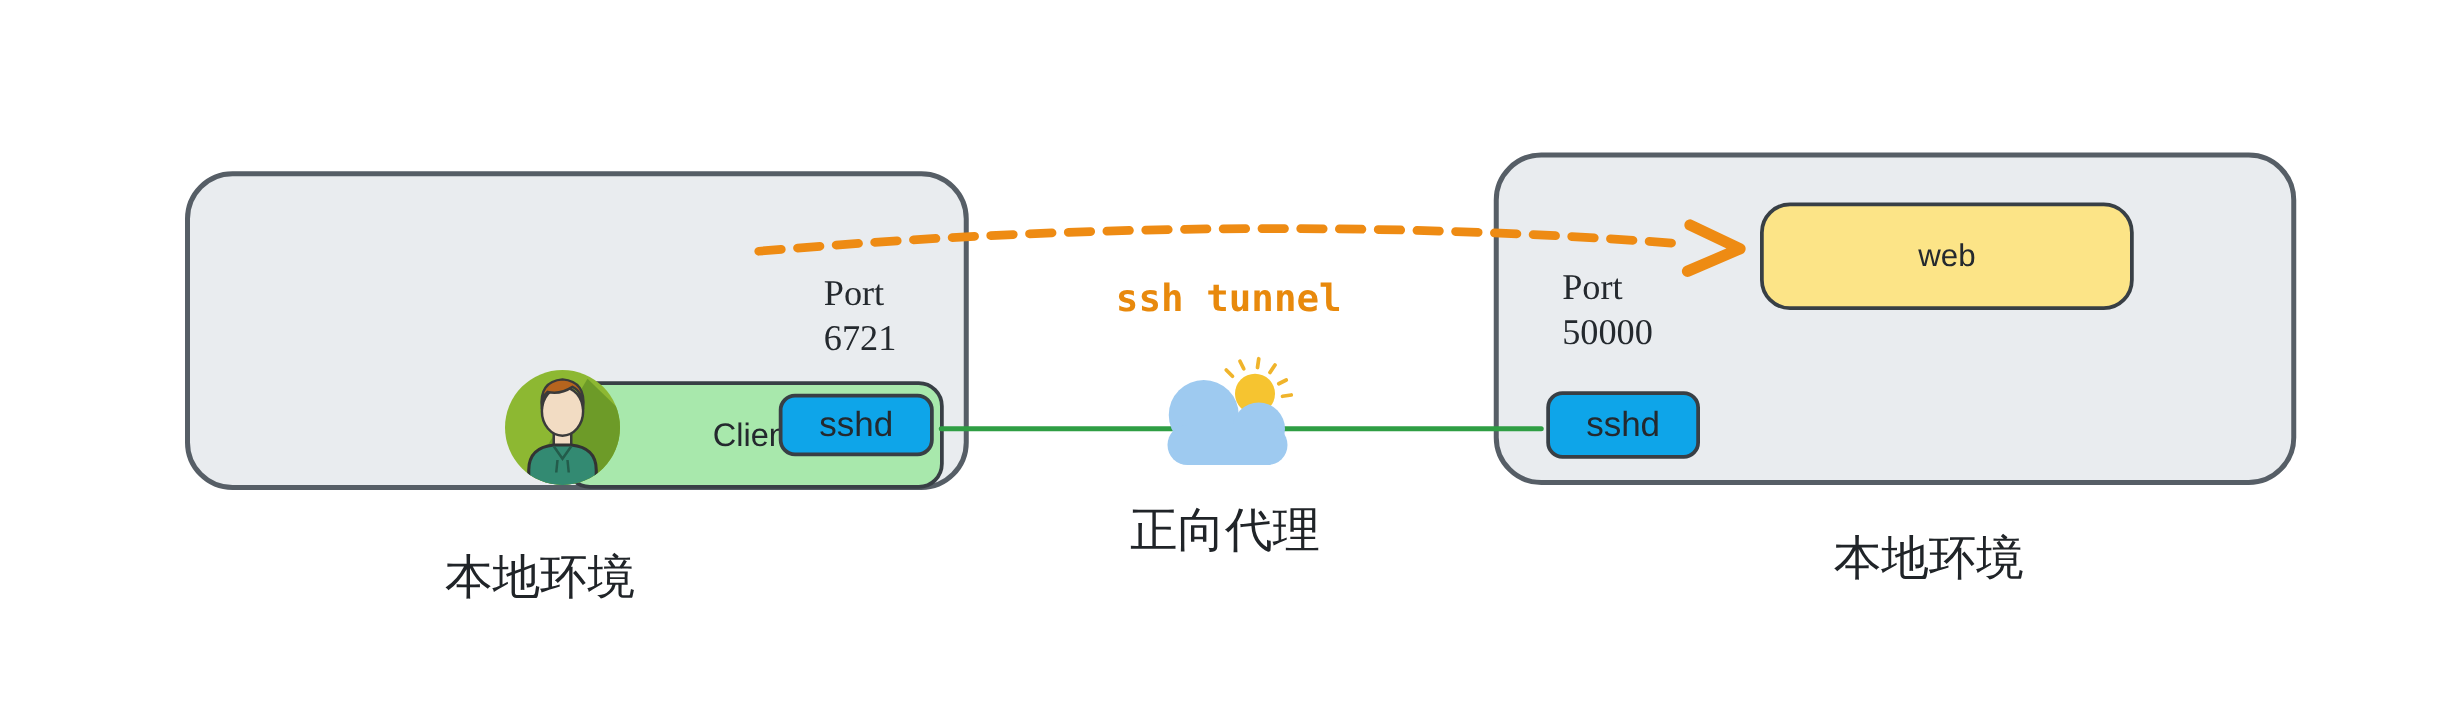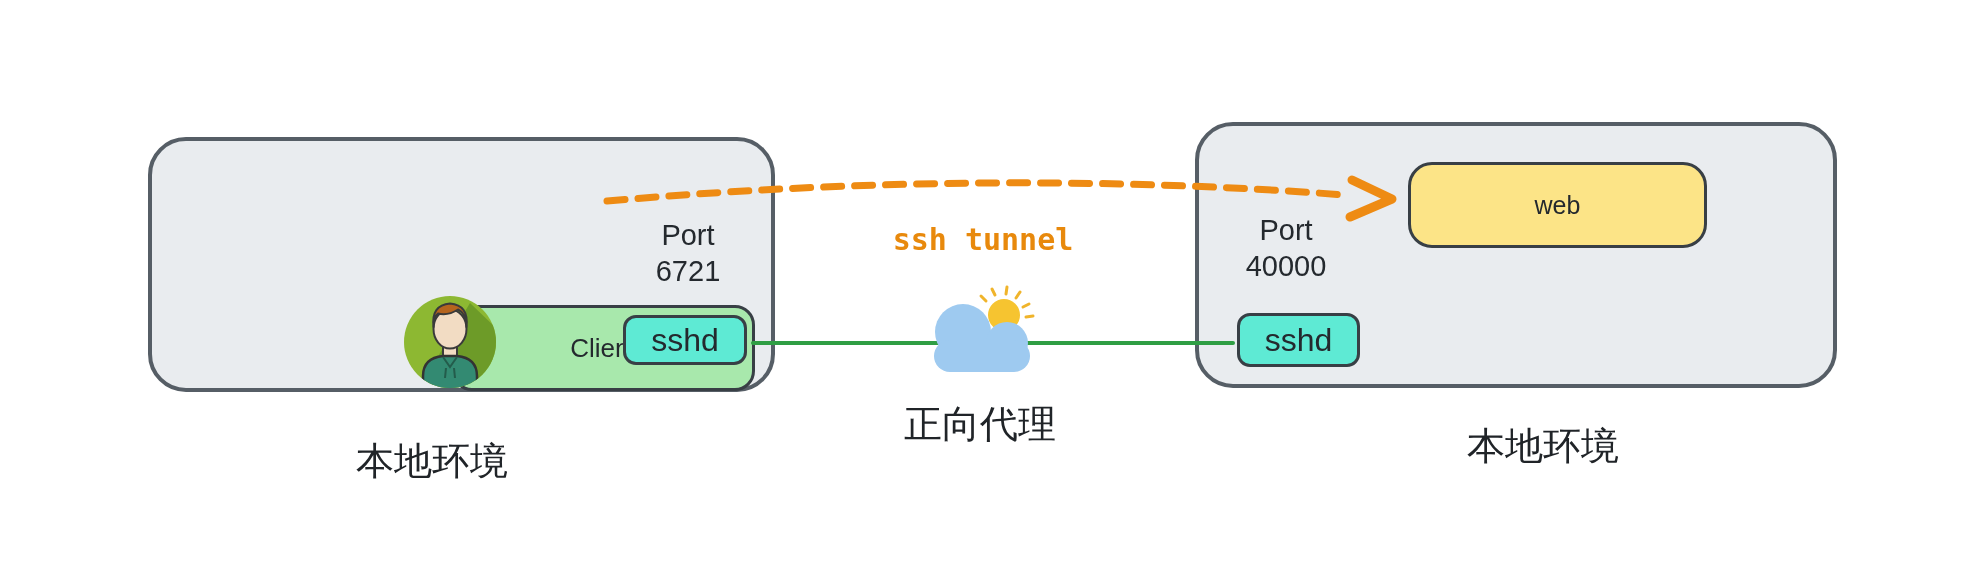--- a/index.html
+++ b/index.html
@@ -36,31 +36,31 @@
   }
   .node.client {
     left: 300px; top: 164px; width: 303px; height: 86px;
     background: #a8e8ac; border-radius: 20px; font-size: 26px;
   }
   .node.web {
     left: 1408px; top: 162px; width: 299px; height: 86px;
     background: #fce487; border-radius: 24px; font-size: 25px;
   }
   .node.sshd {
-    background: #5eead4; border-radius: 13px; font-size: 32px;
+    background: #0ea5e9; border-radius: 13px; font-size: 28px;
   }
   .node.sshd.left-sshd  { left: 623px;  top: 315px; width: 124px; height: 50px; }
   .node.sshd.right-sshd { left: 1237px; top: 313px; width: 123px; height: 54px; }
 
   
   .port-text {
     position: absolute;
     transform: translateX(-50%);
-    text-align: center;
-    font-family: Liberation Sans, sans-serif;
+    text-align: left;
+    font-family: Liberation Serif, serif;
     font-size: 29px;
     line-height: 36px;
     color: #24292e;
     white-space: nowrap;
   }
   .port-text.left-port  { left: 688px;  top: 217px; }
   .port-text.right-port { left: 1286px; top: 212px; }
 
   
   .tunnel-label {
@@ -121,21 +121,21 @@
   <div class="node web">
     <span>web</span>
   </div>
 
   <div class="node sshd right-sshd">
     <span>sshd</span>
   </div>
 
   <div class="port-text right-port">
     <span>Port</span><br>
-    <span>40000</span>
+    <span>50000</span>
   </div>
 
   <div class="tunnel-label">ssh tunnel</div>
   <div class="caption local">本地环境</div>
   <div class="caption proxy">正向代理</div>
   <div class="caption damo">本地环境</div>
 
   <svg class="overlay" viewBox="0 0 1962 562">
     <defs>
       <clipPath id="avclip">

